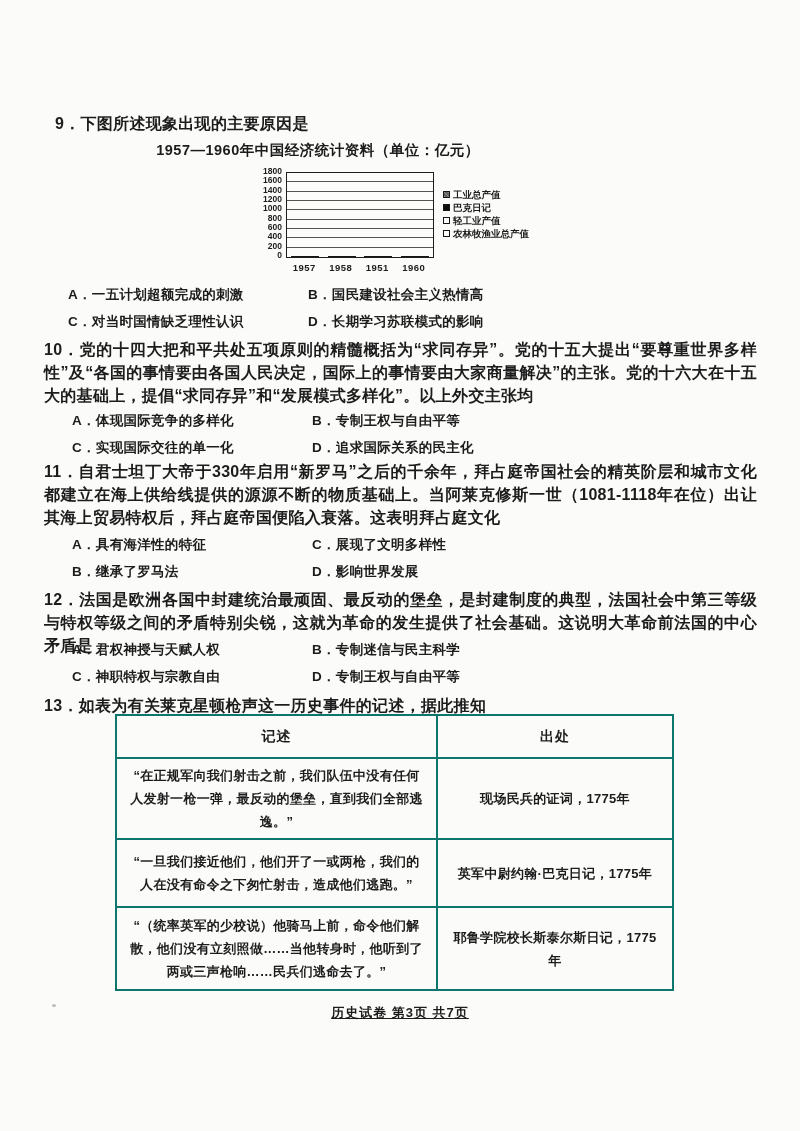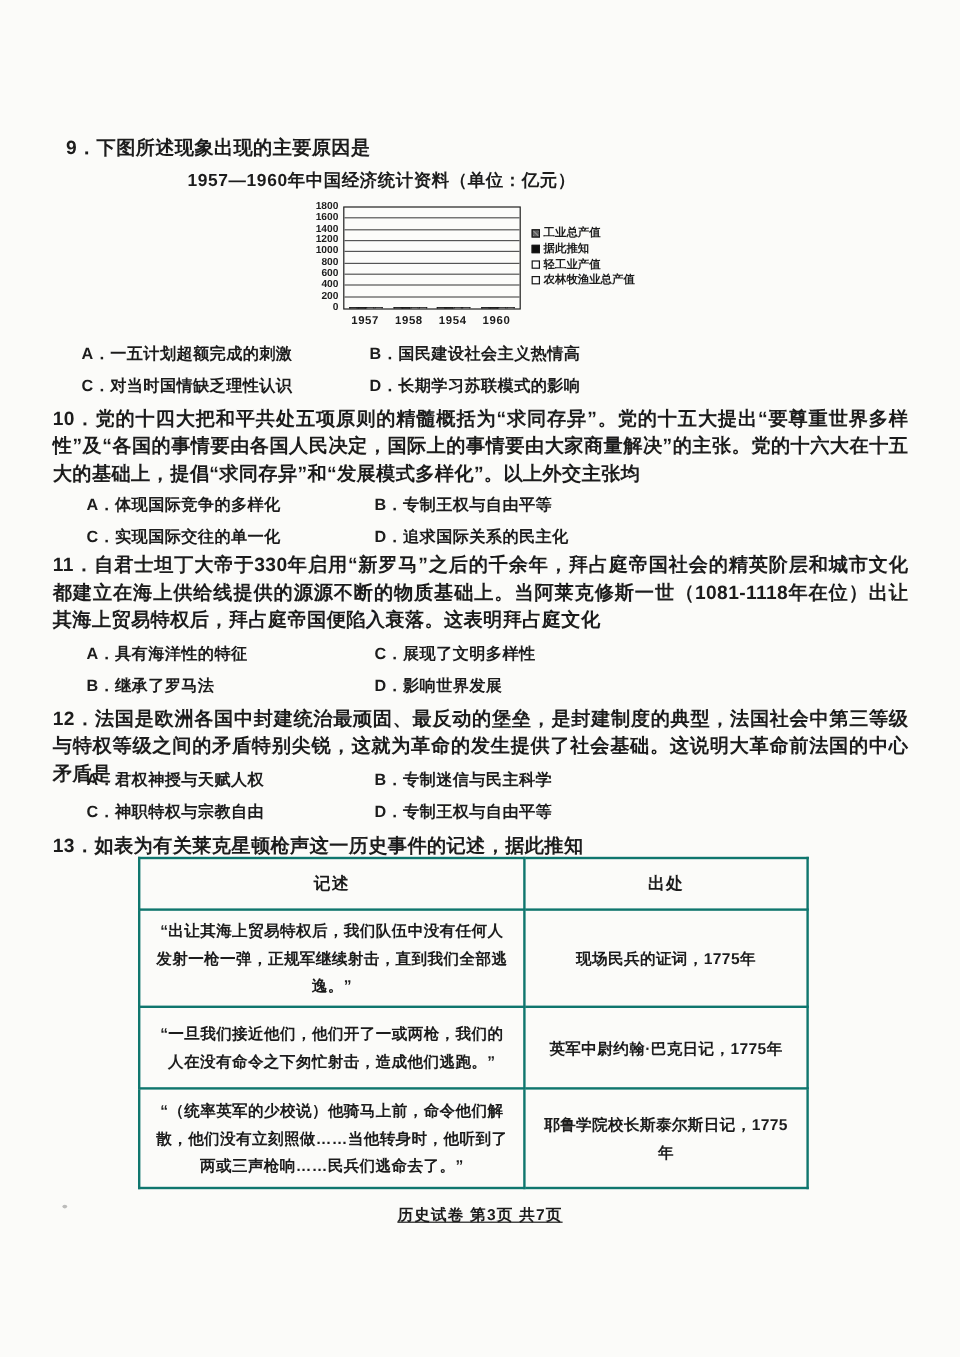--- a/index.html
+++ b/index.html
@@ -103,32 +103,32 @@
           <div class="gridline" style="bottom: 33.3333%;"></div>
           <div class="gridline" style="bottom: 44.4444%;"></div>
           <div class="gridline" style="bottom: 55.5556%;"></div>
           <div class="gridline" style="bottom: 66.6667%;"></div>
           <div class="gridline" style="bottom: 77.7778%;"></div>
           <div class="gridline" style="bottom: 88.8889%;"></div>
         </div>
       <div class="xlabels">
           <div class="xlabel">1957</div>
           <div class="xlabel">1958</div>
-          <div class="xlabel">1954</div>
+          <div class="xlabel">1951</div>
           <div class="xlabel">1960</div>
         </div>
     </div>
     <div class="legend">
         <div class="legend-item">
           <span class="legend-marker fill-dark"></span>
           <span>工业总产值</span>
         </div>
         <div class="legend-item">
           <span class="legend-marker fill-black"></span>
-          <span>据此推知</span>
+          <span>巴克日记</span>
         </div>
         <div class="legend-item">
           <span class="legend-marker fill-white"></span>
           <span>轻工业产值</span>
         </div>
         <div class="legend-item">
           <span class="legend-marker fill-white"></span>
           <span>农林牧渔业总产值</span>
         </div>
       </div>
@@ -178,21 +178,21 @@
   <div class="abs" style="top:714px; left:115px;">
     <table class="ev">
       <thead>
         <tr>
           <th class="c1">记述</th>
           <th>出处</th>
         </tr>
       </thead>
       <tbody>
         <tr class="r1">
-          <td class="c1">“出让其海上贸易特权后，我们队伍中没有任何人发射一枪一弹，正规军继续射击，直到我们全部逃逸。”</td>
+          <td class="c1">“在正规军向我们射击之前，我们队伍中没有任何人发射一枪一弹，最反动的堡垒，直到我们全部逃逸。”</td>
           <td>现场民兵的证词，1775年</td>
         </tr>
         <tr class="r2">
           <td class="c1">“一旦我们接近他们，他们开了一或两枪，我们的人在没有命令之下匆忙射击，造成他们逃跑。”</td>
           <td>英军中尉约翰·巴克日记，1775年</td>
         </tr>
         <tr class="r3">
           <td class="c1">“（统率英军的少校说）他骑马上前，命令他们解散，他们没有立刻照做……当他转身时，他听到了两或三声枪响……民兵们逃命去了。”</td>
           <td>耶鲁学院校长斯泰尔斯日记，1775年</td>
         </tr>

